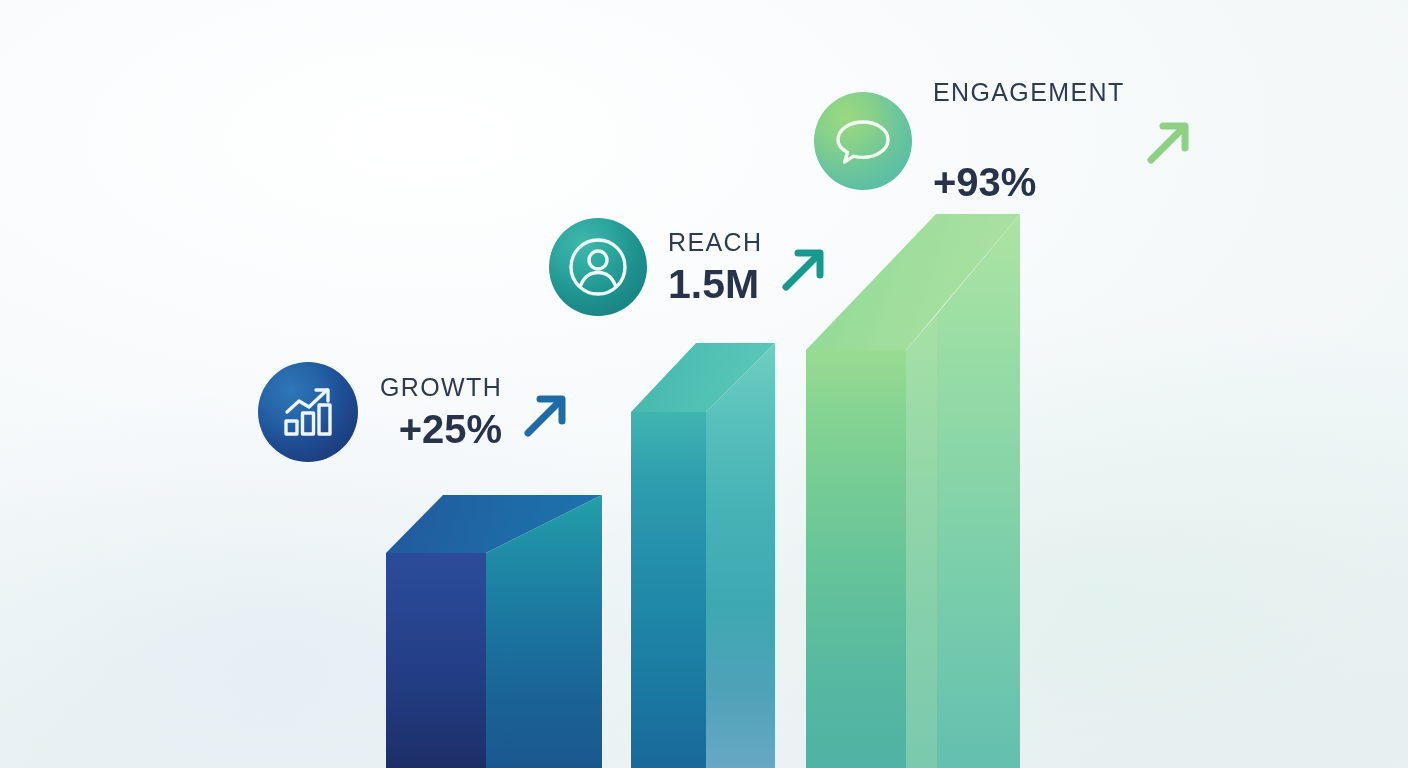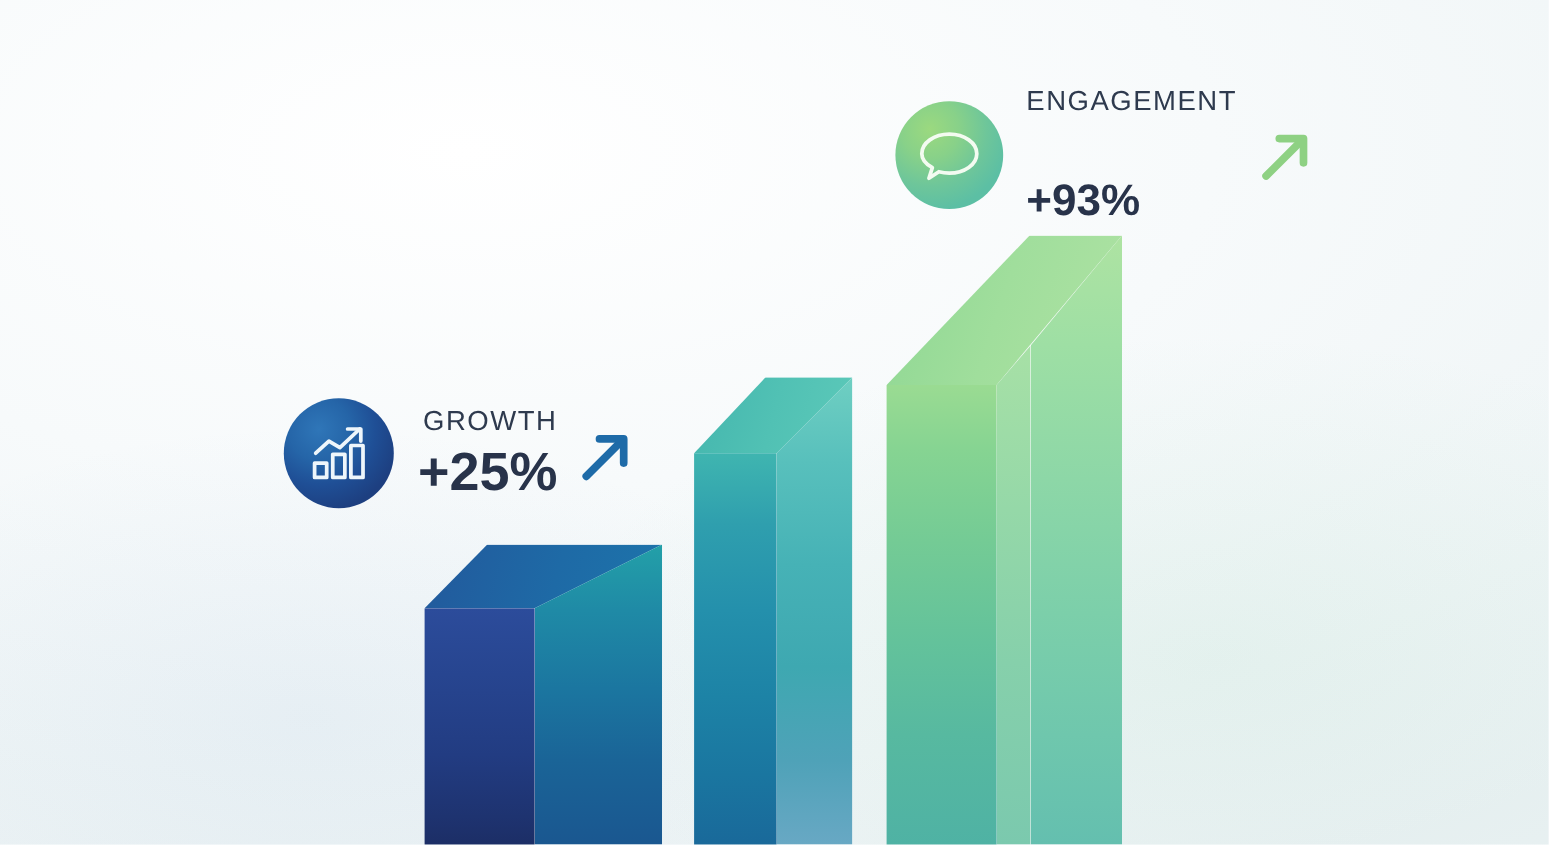--- a/index.html
+++ b/index.html
@@ -135,21 +135,21 @@
   }
 
   
   #badge-growth { left: 258px; top: 362px; }
   #badge-growth .badge-icon {
     width: 100px; height: 100px;
     background: radial-gradient(75% 75% at 32% 28%, #2f76b8 0%, #2565a8 38%, #1f4f96 68%, #1d3f80 100%);
   }
   #badge-growth .badge-text { margin-left: 22px; align-items: flex-end; }
   #badge-growth .badge-label { font-size: 25px; }
-  #badge-growth .badge-value { font-size: 49px; margin-top: 9px; }
+  #badge-growth .badge-value { font-size: 40px; margin-top: 9px; }
   #badge-growth .badge-arrow { margin-left: 18px; margin-top: 6px; }
 
   
   #badge-reach { left: 549px; top: 218px; }
   #badge-reach .badge-icon {
     width: 98px; height: 98px;
     background: radial-gradient(75% 75% at 34% 26%, #3fb8ac 0%, #2da89f 38%, #1f9490 70%, #1a8685 100%);
   }
   #badge-reach .badge-text { margin-left: 21px; }
   #badge-reach .badge-label { font-size: 25px; }
@@ -215,20 +215,43 @@
     <div class="badge-arrow">
       <svg class="icon-svg" width="52" height="52" viewBox="0 0 52 52" aria-hidden="true">
         <g fill="none" stroke="#1e6ba8" stroke-width="7" stroke-linecap="round" stroke-linejoin="round">
           <line x1="8" y1="44" x2="41" y2="11"></line>
           <polyline points="20,10 42,10 42,32"></polyline>
         </g>
       </svg>
     </div>
   </div>
 
+  <div class="badge" id="badge-reach">
+    <div class="badge-icon">
+      <svg class="icon-svg" width="66" height="66" viewBox="0 0 66 66" aria-hidden="true">
+        <g fill="none" stroke="#effaf8" stroke-width="3.4" stroke-linecap="round" stroke-linejoin="round">
+          <circle cx="33" cy="33" r="27"></circle>
+          <circle cx="33" cy="26" r="9"></circle>
+          <path d="M15.5 52 C19 42.5 26 38.5 33 38.5 C40 38.5 47 42.5 50.5 52"></path>
+        </g>
+      </svg>
+    </div>
+    <div class="badge-text">
+      <div class="badge-label">REACH</div>
+      <div class="badge-value">1.5M</div>
+    </div>
+    <div class="badge-arrow">
+      <svg class="icon-svg" width="52" height="52" viewBox="0 0 52 52" aria-hidden="true">
+        <g fill="none" stroke="#18998f" stroke-width="7" stroke-linecap="round" stroke-linejoin="round">
+          <line x1="8" y1="44" x2="41" y2="11"></line>
+          <polyline points="20,10 42,10 42,32"></polyline>
+        </g>
+      </svg>
+    </div>
+  </div>
 
   <div class="badge" id="badge-engagement">
     <div class="badge-icon">
       <svg class="icon-svg" width="66" height="66" viewBox="0 0 66 66" aria-hidden="true">
         <g fill="none" stroke="#f3fbf1" stroke-width="3.4" stroke-linecap="round" stroke-linejoin="round">
           <path d="M33 14 C46.8 14 58 21.9 58 31.7 C58 41.5 46.8 49.4 33 49.4
                    C29.6 49.4 26.4 48.9 23.5 48.1
                    L14.5 54 L17.6 44.4
                    C11.7 41.2 8 36.8 8 31.7
                    C8 21.9 19.2 14 33 14 Z"></path>

